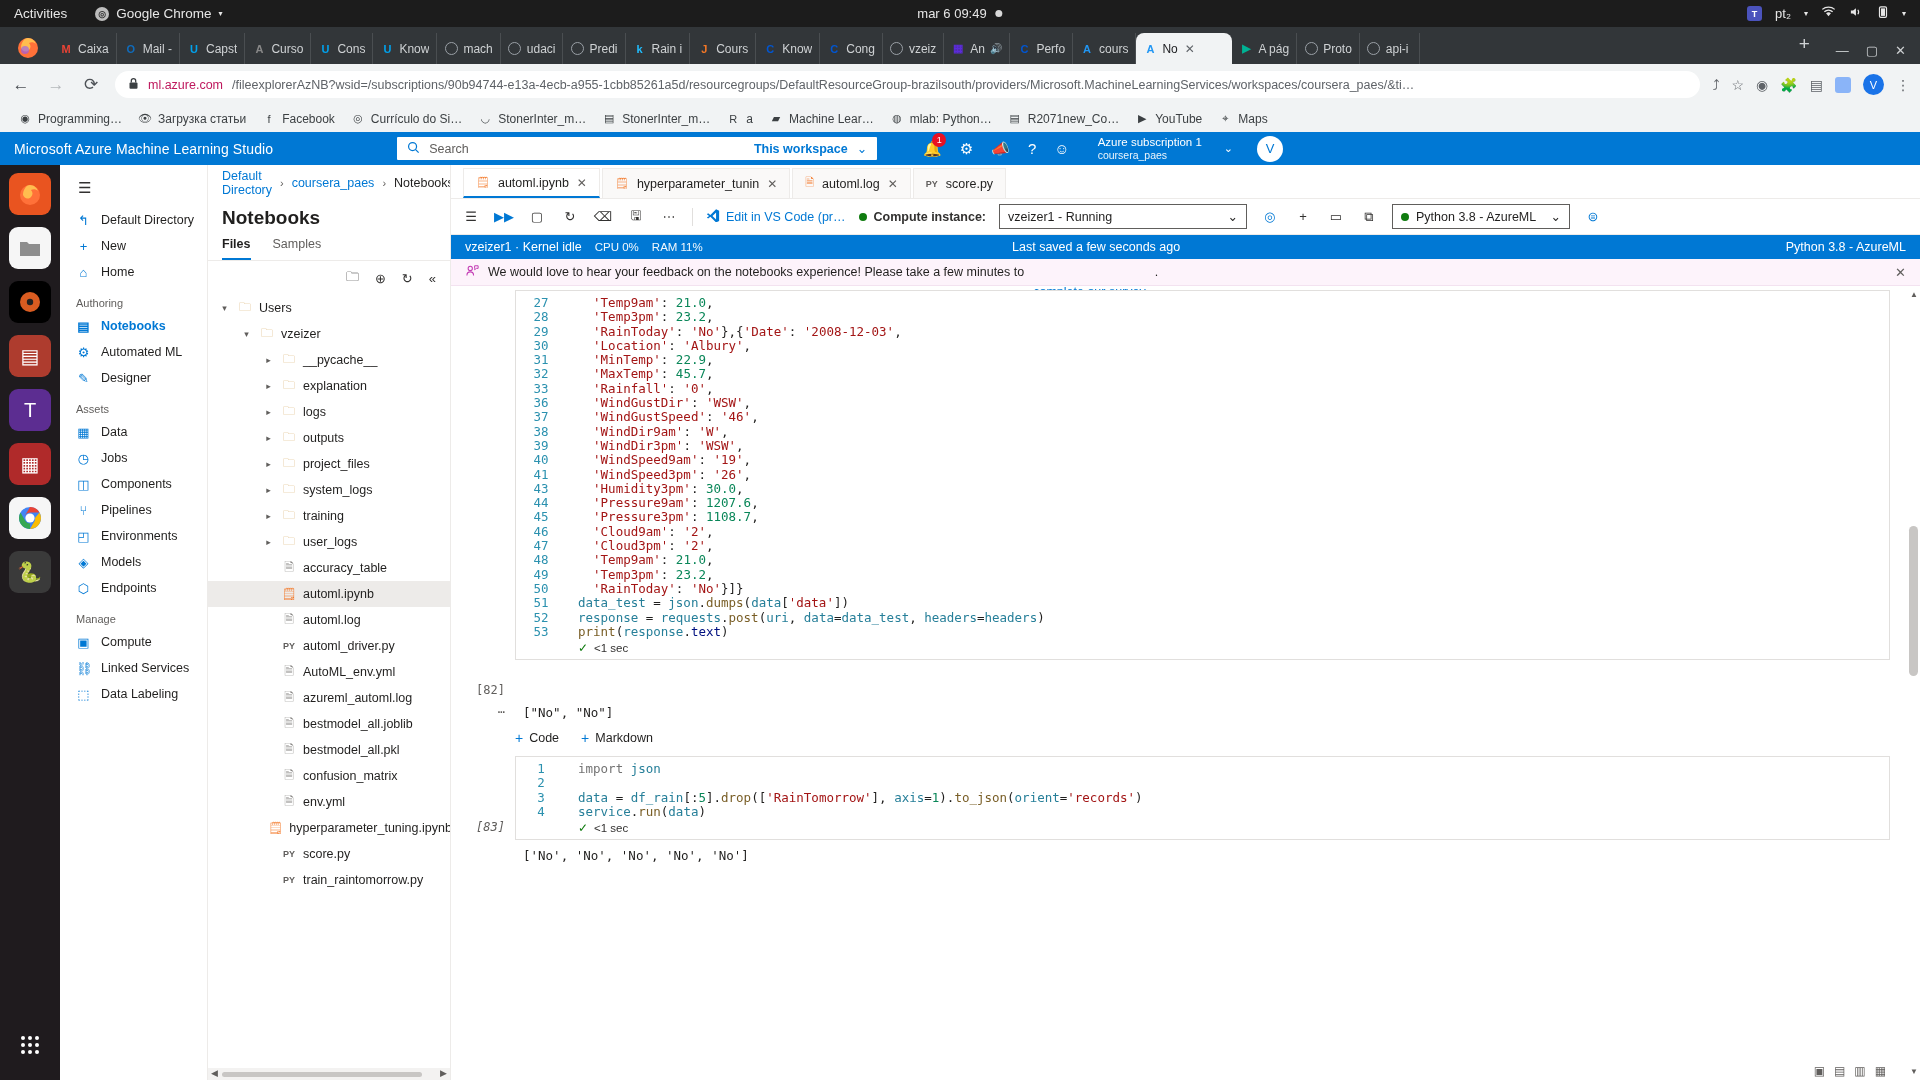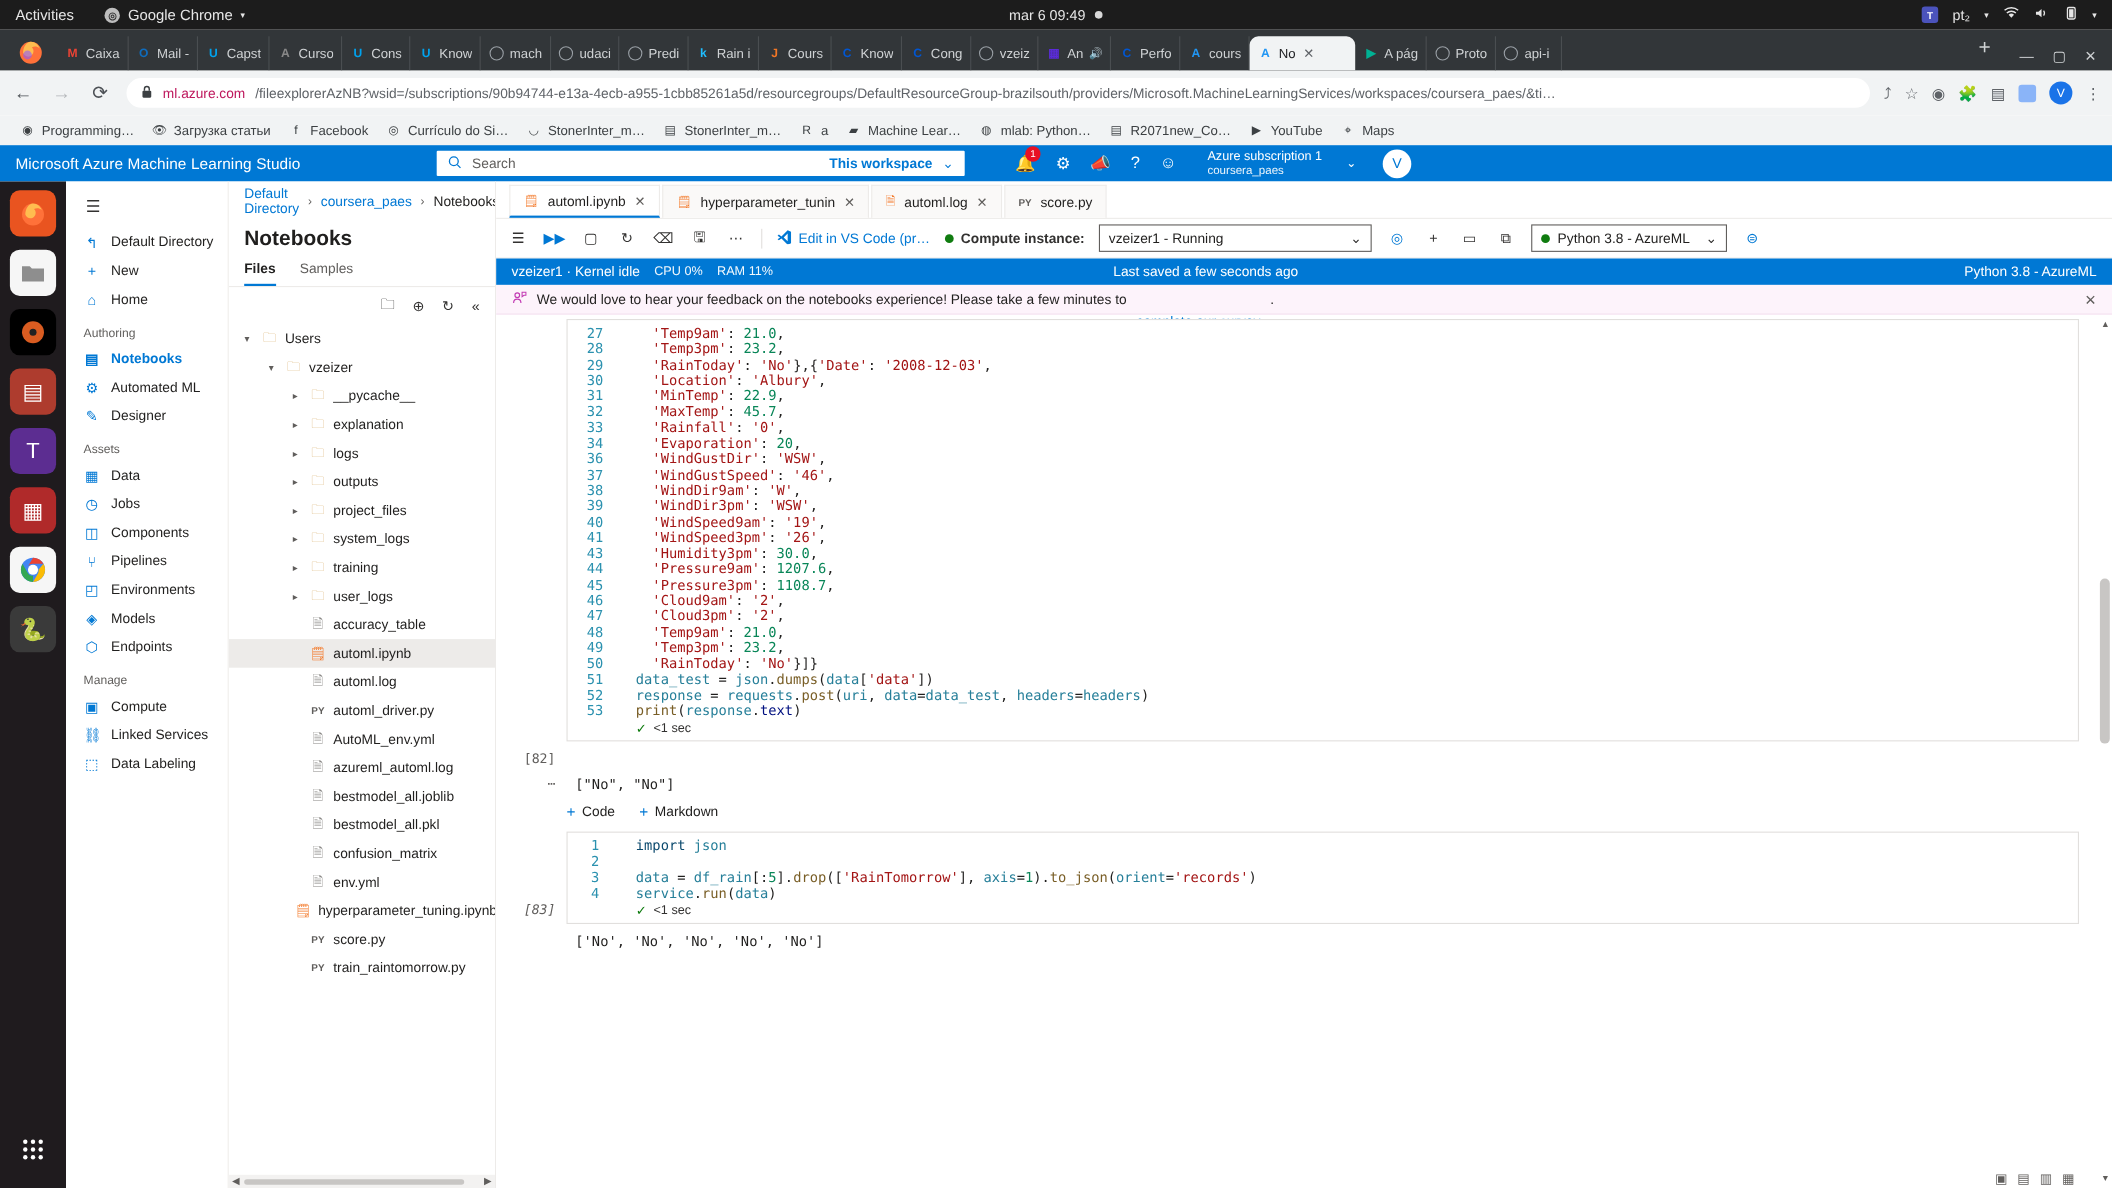--- a/index.html
+++ b/index.html
@@ -245,21 +245,21 @@
   }
   .code {
     font-family: "DejaVu Sans Mono", monospace; font-size: 12.5px; line-height: 14.3px;
     padding: 5px 0 0 0;
   }
   .ln { display: flex; }
   .ln .num { width: 62px; flex: 0 0 62px; text-align: center; padding-right: 12px; color: #2b91af; }
   .ln .txt { white-space: pre; }
   .k-str { color: #a31515; }
   .k-num { color: #098658; }
-  .k-kw { color: #0c4a6e; }
+  .k-kw { color: #737373; }
   .k-fn { color: #795e26; }
   .k-id { color: #001080; }
   .k-mod { color: #267f99; }
   .exec-row { display: flex; align-items: center; gap: 6px; padding: 2px 0 4px 62px; font-size: 11.5px; color: #323130; }
   .chk { color: #107c10; font-size: 12px; }
   .out-row { display: flex; align-items: flex-start; padding-top: 8px; }
   .out-txt { font-family: "DejaVu Sans Mono", monospace; font-size: 12.5px; color: #201f1e; }
   .add-row { display: flex; align-items: center; gap: 22px; padding: 10px 0 10px 64px; }
   .add-btn { display: flex; align-items: center; gap: 6px; font-size: 12.5px; color: #201f1e; }
   .add-btn .pl { color: #0078d4; font-size: 14px; }
@@ -913,24 +913,20 @@
                 </div>
                 <div class="ln">
                   <span class="num">32</span>
                   <span class="txt">  <span class="k-str">'MaxTemp'</span>: <span class="k-num">45.7</span>,</span>
                 </div>
                 <div class="ln">
                   <span class="num">33</span>
                   <span class="txt">  <span class="k-str">'Rainfall'</span>: <span class="k-str">'0'</span>,</span>
                 </div>
                 <div class="ln">
-                  <span class="num">34</span>
-                  <span class="txt">  <span class="k-str">'Evaporation'</span>: <span class="k-num">20</span>,</span>
-                </div>
-                <div class="ln">
                   <span class="num">36</span>
                   <span class="txt">  <span class="k-str">'WindGustDir'</span>: <span class="k-str">'WSW'</span>,</span>
                 </div>
                 <div class="ln">
                   <span class="num">37</span>
                   <span class="txt">  <span class="k-str">'WindGustSpeed'</span>: <span class="k-str">'46'</span>,</span>
                 </div>
                 <div class="ln">
                   <span class="num">38</span>
                   <span class="txt">  <span class="k-str">'WindDir9am'</span>: <span class="k-str">'W'</span>,</span>

